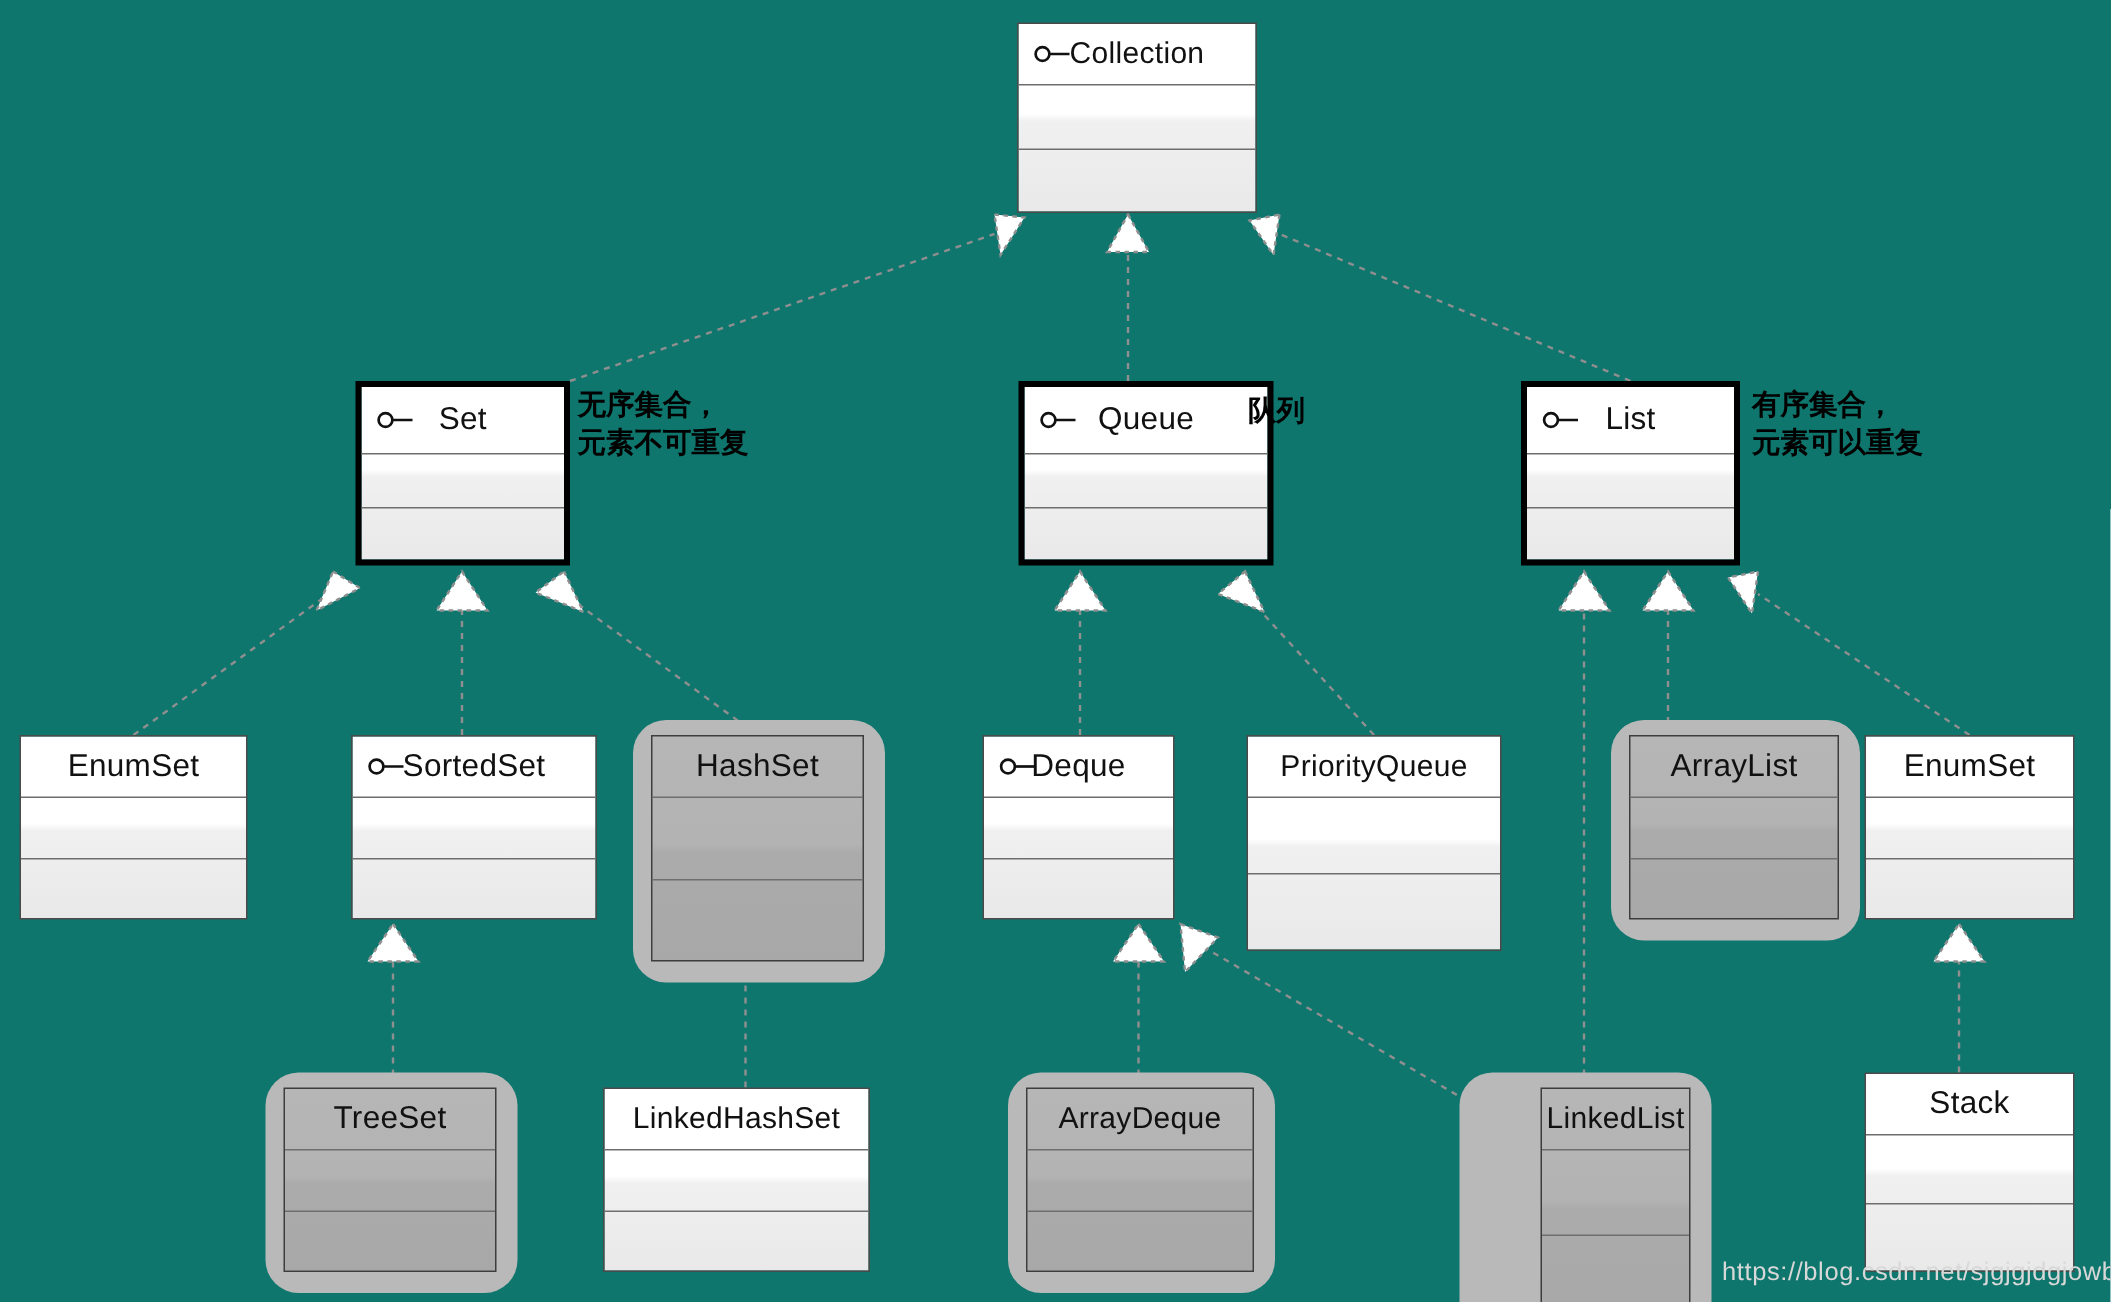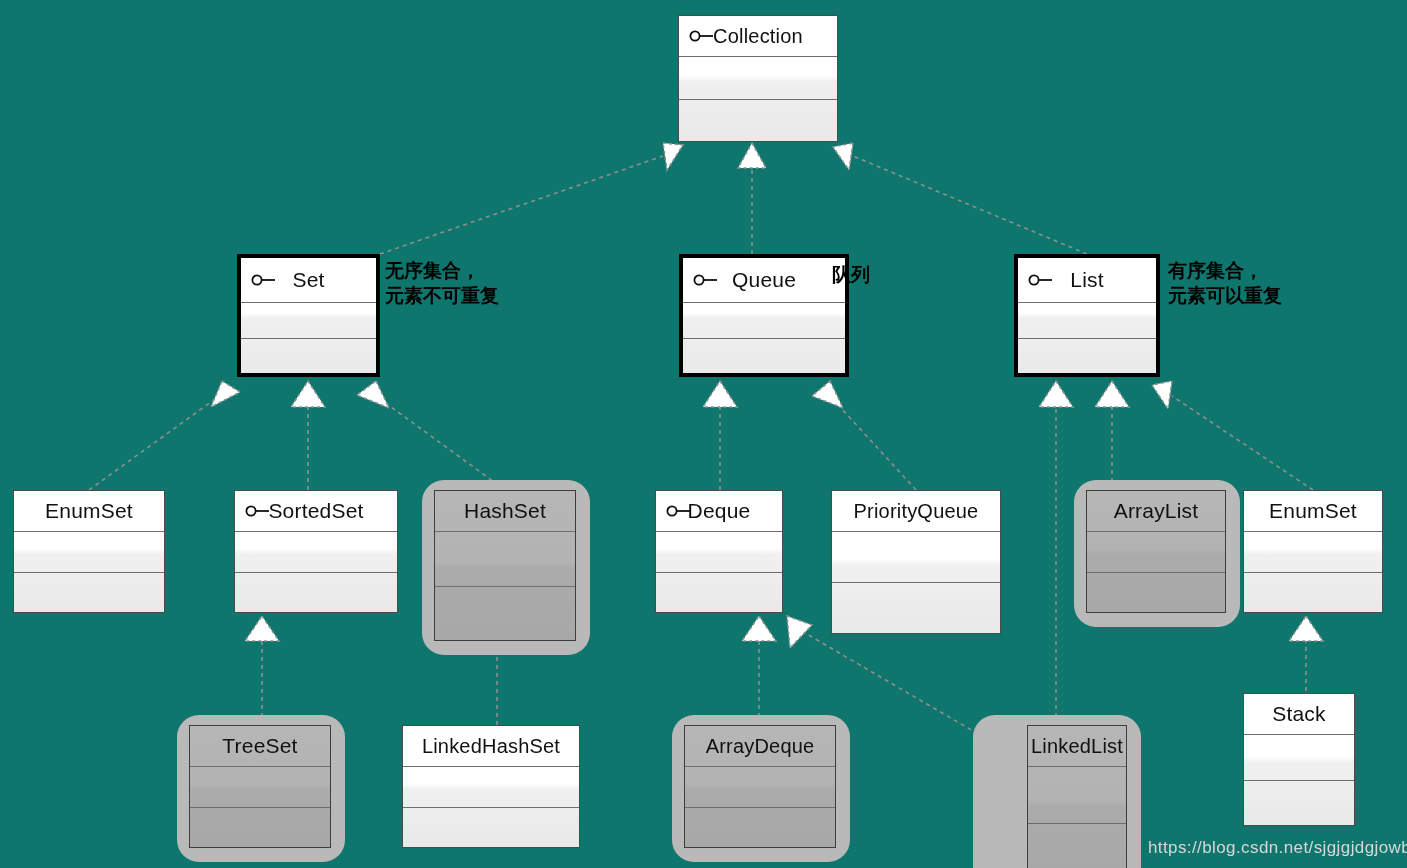--- a/index.html
+++ b/index.html
@@ -277,21 +277,21 @@
       <div class="node gray small" style="left: 985px; top: 725px; width: 142px; height: 156px; padding-left: 42px;">
         <div class="shadow"></div>
         <div class="box">
           <div class="title-cell">
             <span class="title-text">LinkedList</span>
           </div>
           <div class="mid-cell"></div>
           <div class="bot-cell"></div>
         </div>
       </div>
-      <div class="node" style="left: 1243px; top: 693px; width: 112px; height: 133px; text-align: right;">
+      <div class="node" style="left: 1243px; top: 715px; width: 140px; height: 133px; text-align: right;">
         <div class="box">
           <div class="title-cell">
             <span class="title-text">Stack</span>
           </div>
           <div class="mid-cell"></div>
           <div class="bot-cell"></div>
         </div>
       </div>
     </div>
 

